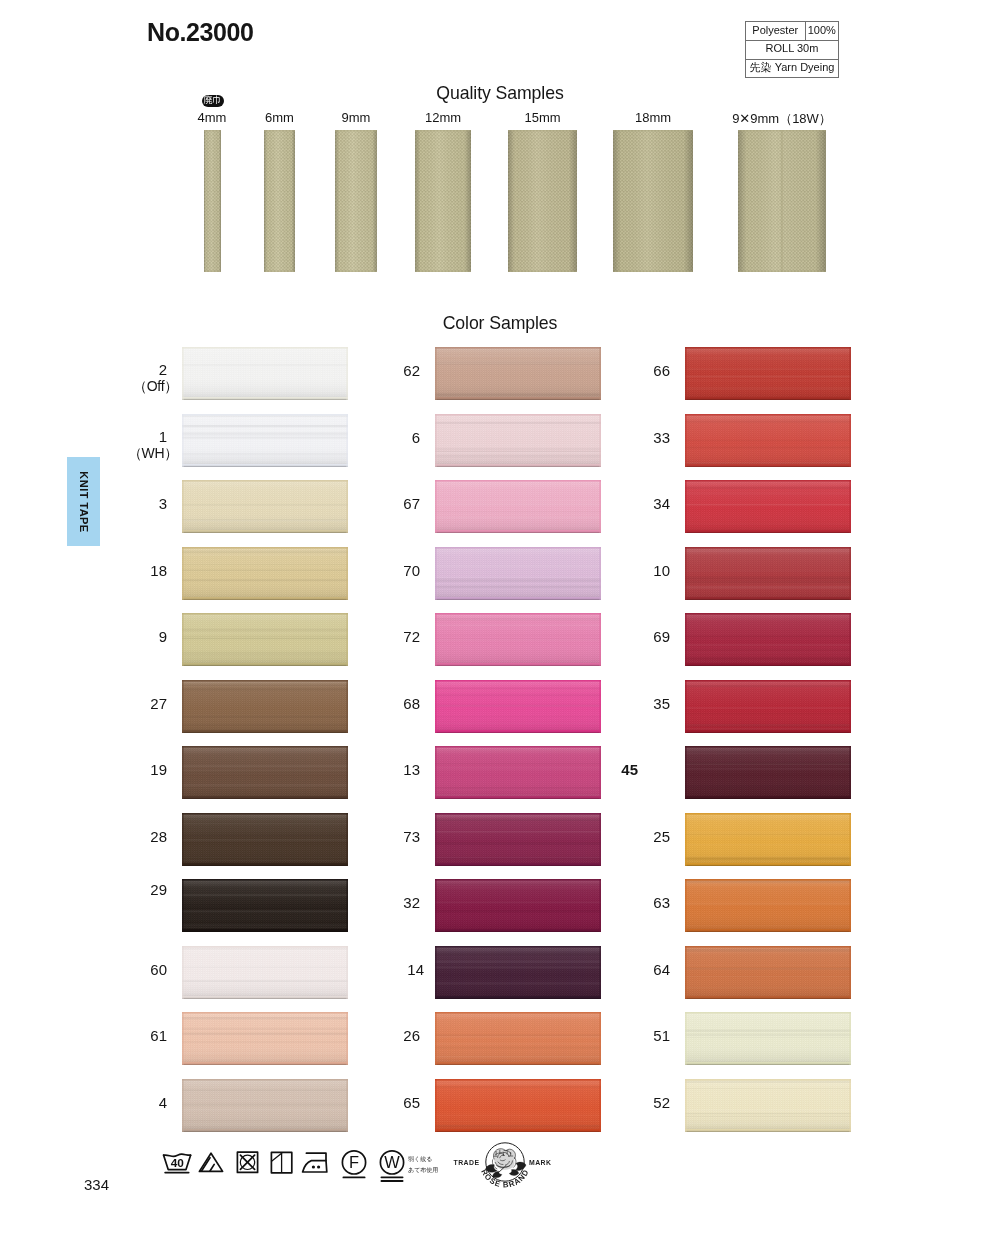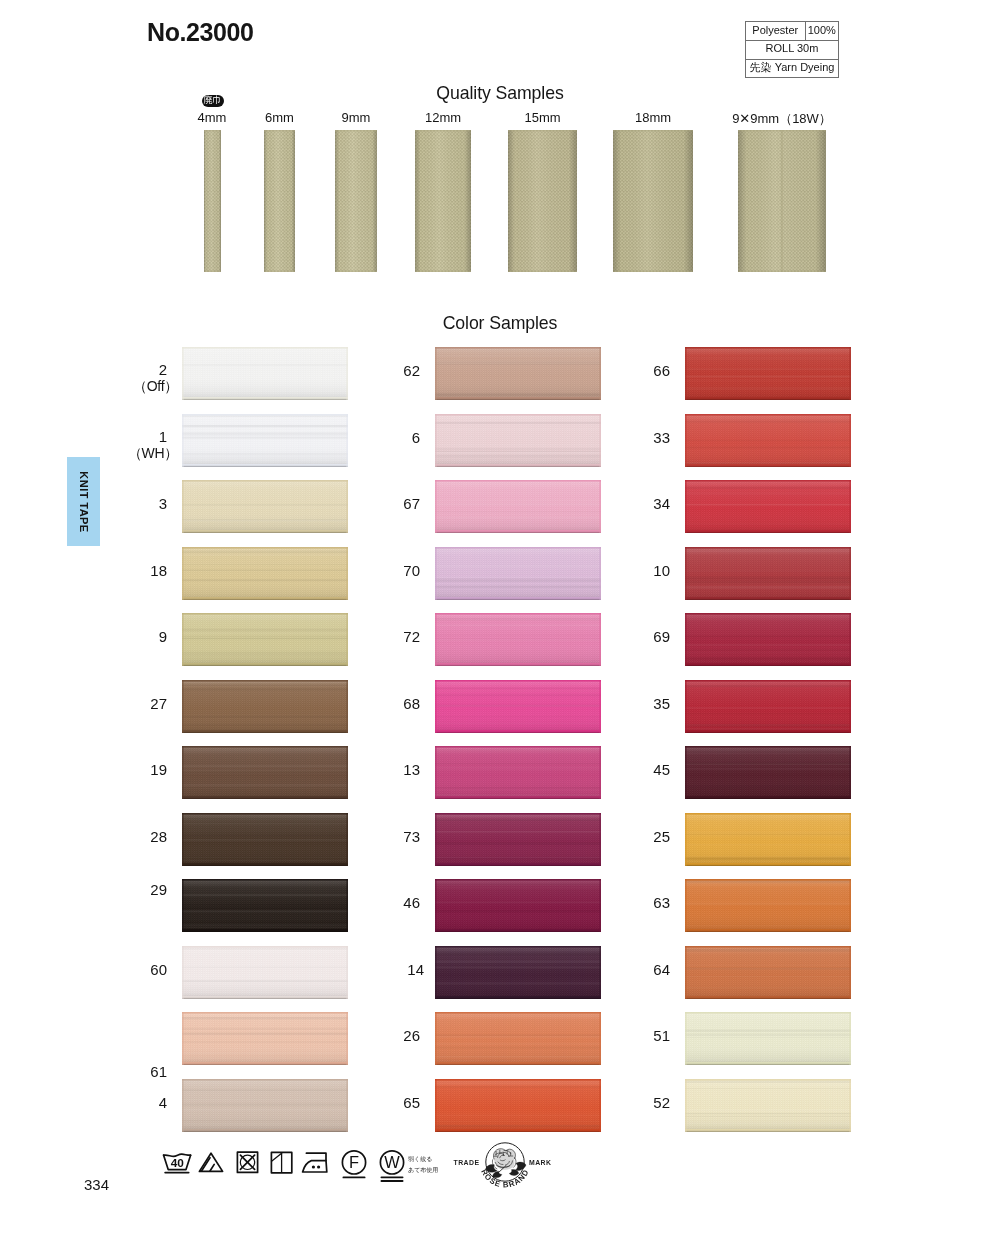--- a/index.html
+++ b/index.html
@@ -641,21 +641,21 @@
           <rect x="0" y="20.66" width="166" height="0.84" fill="#000" opacity="0.033"></rect>
           <rect x="0" y="29.00" width="166" height="1.11" fill="#fff" opacity="0.042"></rect>
           <rect x="0" y="1.86" width="166" height="1.76" fill="#000" opacity="0.034"></rect>
           <rect x="0" y="0" width="166" height="1.6" fill="#e5dbd8" opacity="0.85"></rect>
           <rect x="0" y="50" width="166" height="3.0" fill="#e5dbd8" opacity="0.95"></rect>
           <rect x="0" y="51.8" width="166" height="1.2" fill="#000" opacity="0.22"></rect>
           <rect x="0" y="0" width="1.6" height="53" fill="#e5dbd8" opacity="0.6"></rect>
           <rect x="164.4" y="0" width="1.6" height="53" fill="#e5dbd8" opacity="0.6"></rect>
         </svg>
       </div>
-      <div class="c-num" style="left: 107px; width: 60px; top: 1028px; margin-top: 36px;">61</div>
+      <div class="c-num" style="left: 107px; width: 60px; top: 1028px;">61</div>
       <div class="c-swatch" style="left: 182px; top: 1012px; width: 166px;">
         <svg width="166" height="53" viewBox="0 0 166 53" style="display: block;">
           <defs>
             <pattern id="ch10" width="2.4" height="2.0" patternUnits="userSpaceOnUse">
               <rect width="2.4" height="2.0" fill="#f2c6b0"></rect>
               <ellipse cx="0.6" cy="0.55" rx="0.52" ry="0.45" fill="rgb(255,224,202)"></ellipse>
               <ellipse cx="1.8" cy="1.55" rx="0.52" ry="0.45" fill="rgb(255,224,202)"></ellipse>
               <path d="M0 1.05 h2.4" stroke="rgb(212,168,146)" stroke-width="0.4"></path>
               <path d="M0 2.02 h2.4" stroke="rgb(229,185,163)" stroke-width="0.34"></path>
               <path d="M1.2 0 v2.0" stroke="rgb(229,185,163)" stroke-width="0.28" opacity="0.6"></path>
@@ -1001,21 +1001,21 @@
           <rect x="0" y="44.52" width="166" height="2.27" fill="#000" opacity="0.022"></rect>
           <rect x="0" y="43.87" width="166" height="1.02" fill="#fff" opacity="0.048"></rect>
           <rect x="0" y="17.97" width="166" height="1.33" fill="#fff" opacity="0.045"></rect>
           <rect x="0" y="0" width="166" height="1.6" fill="#751945" opacity="0.85"></rect>
           <rect x="0" y="50" width="166" height="3.0" fill="#751945" opacity="0.95"></rect>
           <rect x="0" y="51.8" width="166" height="1.2" fill="#000" opacity="0.22"></rect>
           <rect x="0" y="0" width="1.6" height="53" fill="#751945" opacity="0.6"></rect>
           <rect x="164.4" y="0" width="1.6" height="53" fill="#751945" opacity="0.6"></rect>
         </svg>
       </div>
-      <div class="c-num" style="left: 360px; width: 60px; top: 895px;">46</div>
+      <div class="c-num" style="left: 360px; width: 60px; top: 895px;">32</div>
       <div class="c-swatch" style="left: 435px; top: 879px; width: 166px;">
         <svg width="166" height="53" viewBox="0 0 166 53" style="display: block;">
           <defs>
             <pattern id="ch20" width="2.4" height="2.0" patternUnits="userSpaceOnUse">
               <rect width="2.4" height="2.0" fill="#861f48"></rect>
               <ellipse cx="0.6" cy="0.55" rx="0.52" ry="0.45" fill="rgb(160,57,98)"></ellipse>
               <ellipse cx="1.8" cy="1.55" rx="0.52" ry="0.45" fill="rgb(160,57,98)"></ellipse>
               <path d="M0 1.05 h2.4" stroke="rgb(104,1,42)" stroke-width="0.4"></path>
               <path d="M0 2.02 h2.4" stroke="rgb(121,18,59)" stroke-width="0.34"></path>
               <path d="M1.2 0 v2.0" stroke="rgb(121,18,59)" stroke-width="0.28" opacity="0.6"></path>
@@ -1361,21 +1361,21 @@
           <rect x="0" y="48.11" width="166" height="1.67" fill="#fff" opacity="0.042"></rect>
           <rect x="0" y="0.16" width="166" height="0.95" fill="#000" opacity="0.024"></rect>
           <rect x="0" y="26.89" width="166" height="2.31" fill="#fff" opacity="0.046"></rect>
           <rect x="0" y="0" width="166" height="1.6" fill="#a01a2c" opacity="0.85"></rect>
           <rect x="0" y="50" width="166" height="3.0" fill="#a01a2c" opacity="0.95"></rect>
           <rect x="0" y="51.8" width="166" height="1.2" fill="#000" opacity="0.22"></rect>
           <rect x="0" y="0" width="1.6" height="53" fill="#a01a2c" opacity="0.6"></rect>
           <rect x="164.4" y="0" width="1.6" height="53" fill="#a01a2c" opacity="0.6"></rect>
         </svg>
       </div>
-      <div class="c-num" style="left: 610px; width: 60px; top: 762px;">45</div>
+      <div class="c-num" style="left: 578px; width: 60px; top: 762px; font-weight: bold;">45</div>
       <div class="c-swatch" style="left: 685px; top: 746px; width: 166px;">
         <svg width="166" height="53" viewBox="0 0 166 53" style="display: block;">
           <defs>
             <pattern id="ch30" width="2.4" height="2.0" patternUnits="userSpaceOnUse">
               <rect width="2.4" height="2.0" fill="#5c2431"></rect>
               <ellipse cx="0.6" cy="0.55" rx="0.52" ry="0.45" fill="rgb(118,62,75)"></ellipse>
               <ellipse cx="1.8" cy="1.55" rx="0.52" ry="0.45" fill="rgb(118,62,75)"></ellipse>
               <path d="M0 1.05 h2.4" stroke="rgb(62,6,19)" stroke-width="0.4"></path>
               <path d="M0 2.02 h2.4" stroke="rgb(79,23,36)" stroke-width="0.34"></path>
               <path d="M1.2 0 v2.0" stroke="rgb(79,23,36)" stroke-width="0.28" opacity="0.6"></path>

